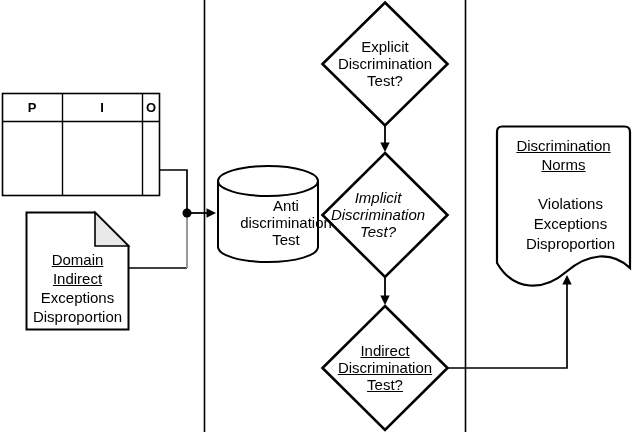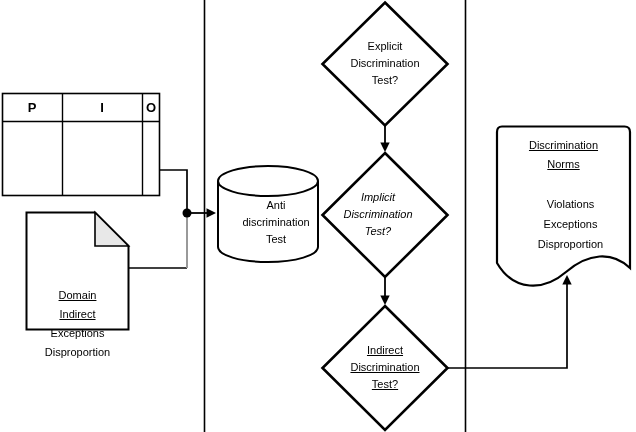--- a/index.html
+++ b/index.html
@@ -1,25 +1,25 @@
 <!DOCTYPE html>
 <html><head>
 <meta charset="utf-8">
 <style>
   html,body{margin:0;padding:0;background:#fff;}
   #canvas{
     position:relative;width:636px;height:432px;background:#fff;
     font-family:"Liberation Sans","DejaVu Sans",sans-serif;color:#000;overflow:hidden;
   }
   #shapes{position:absolute;left:0;top:0;}
-  .label{position:absolute;font-size:11px;line-height:17px;text-align:center;}
+  .label{position:absolute;font-size:15px;line-height:17px;text-align:center;}
   .label div{white-space:nowrap;}
   .u{text-decoration:underline;}
   .hdr{position:absolute;font-size:13px;font-weight:700;text-align:center;line-height:18px;}
-  .doc-lines{line-height:19px;margin-top:36px;}
+  .doc-lines{line-height:19px;}
   .rep-title{line-height:19px;}
   .rep-body{text-align:center;line-height:20px;}
 </style>
 </head>
 <body>
 
 <div id="canvas">
 
   <svg id="shapes" width="636" height="432" viewBox="0 0 636 432">
 
@@ -73,21 +73,21 @@
   <div class="hdr" style="left:62px;top:99px;width:80px;">I</div>
   <div class="hdr" style="left:142px;top:99px;width:18px;">O</div>
 
   <div class="label doc-lines" style="left:26px;top:250px;width:103px;">
     <div class="u">Domain</div>
     <div class="u">Indirect</div>
     <div>Exceptions</div>
     <div>Disproportion</div>
   </div>
 
-  <div class="label" style="left:226px;top:197px;width:100px;">
+  <div class="label" style="left:236px;top:197px;width:100px;">
     <div>Anti</div>
     <div>discrimination</div>
     <div>Test</div>
   </div>
 
   <div class="label" style="left:320px;top:38px;width:130px;">
     <div>Explicit</div>
     <div>Discrimination</div>
     <div>Test?</div>
   </div>

